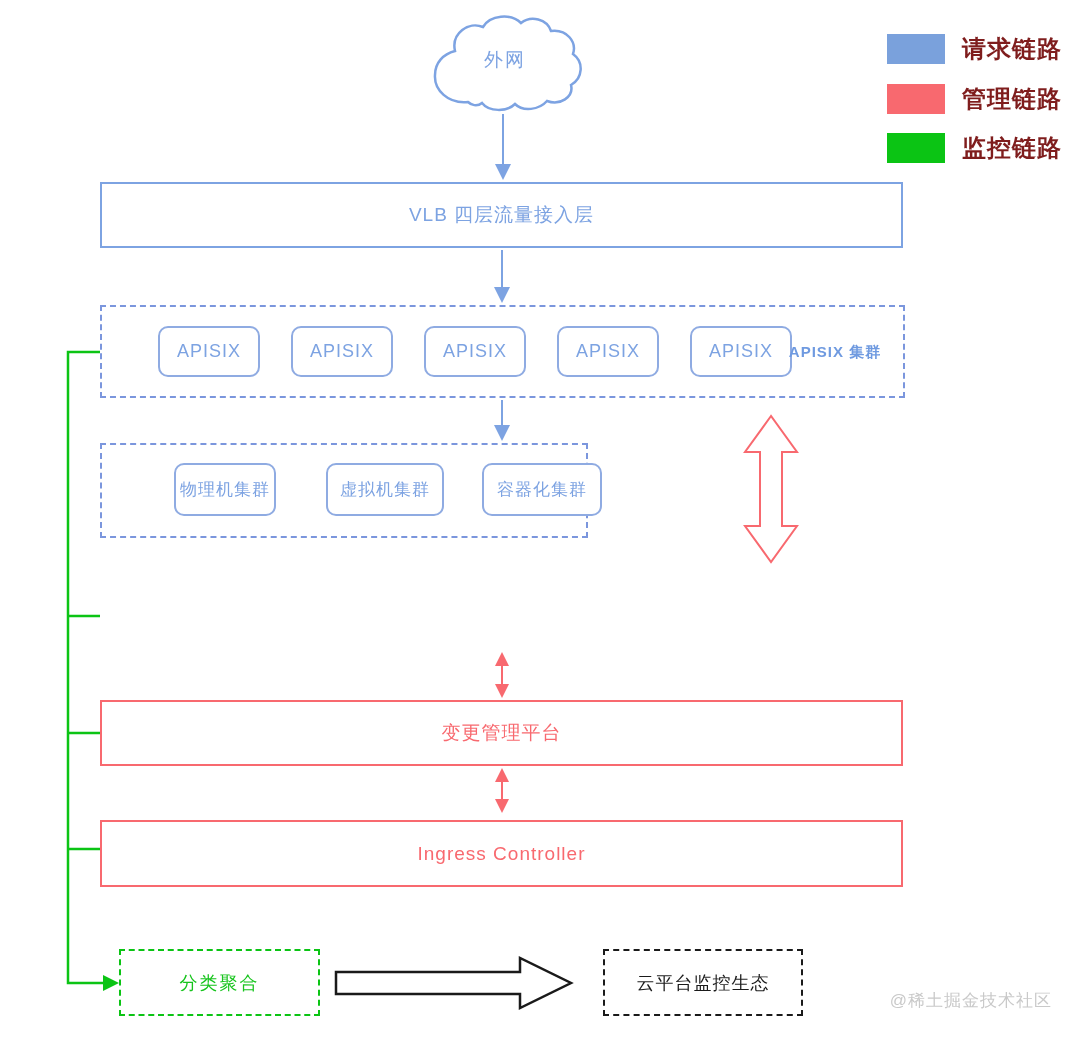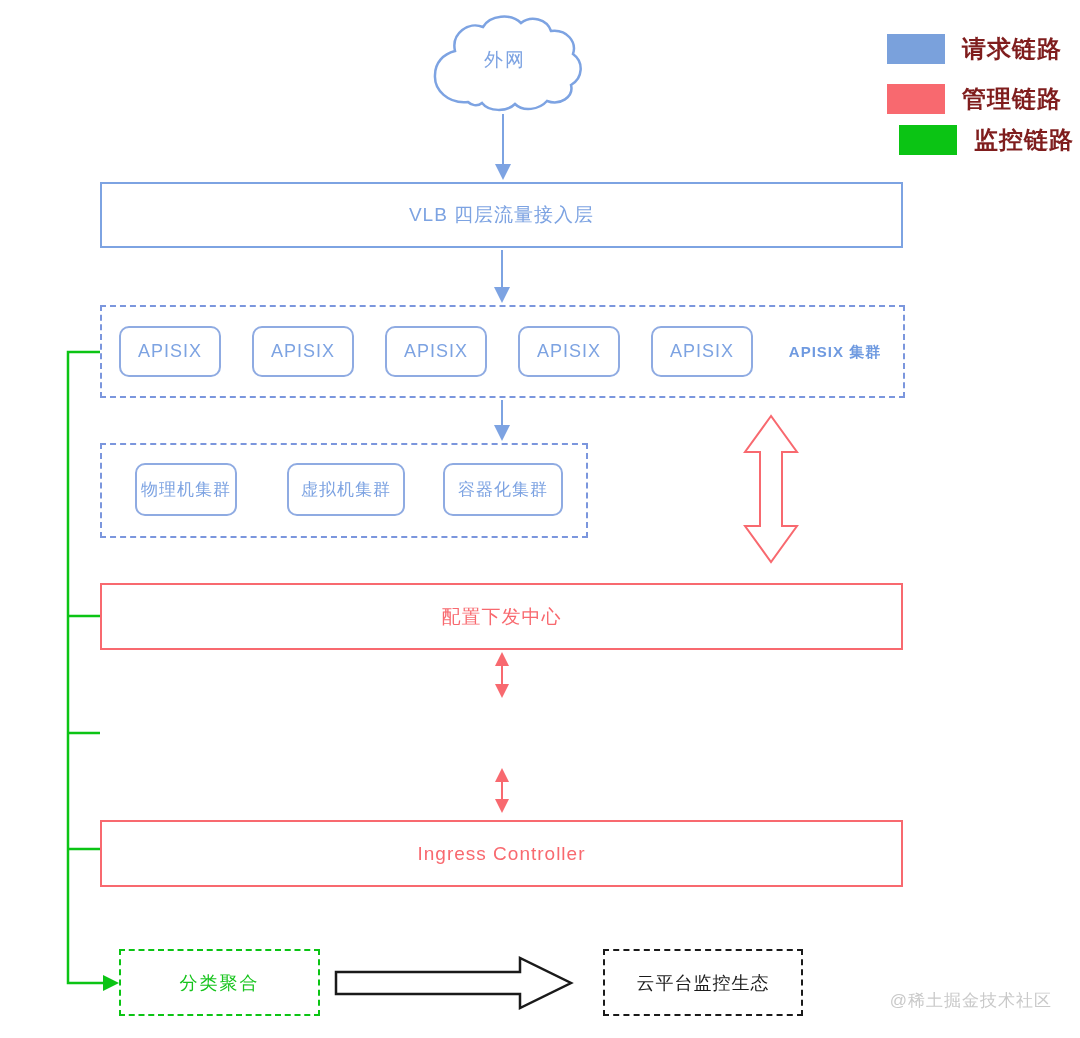--- a/index.html
+++ b/index.html
@@ -10,21 +10,21 @@
   .overlay{position:absolute;left:0;top:0;z-index:1;}
   .box{
     position:absolute;display:flex;align-items:center;justify-content:center;
     box-sizing:border-box;background:#ffffff;z-index:2;text-align:right;
   }
   .blue-solid{border:2px solid #7da3e2;color:#7da3e2;font-size:19px;letter-spacing:1px;}
   .blue-dashed{border:2px dashed #7b96dd;background:#ffffff;}
   .node{
     position:absolute;display:flex;align-items:center;justify-content:center;
     box-sizing:border-box;background:#ffffff;z-index:3;
-    border:2px solid #8fabe2;border-radius:10px;color:#7da3e2;
+    border:2px solid #8fabe2;border-radius:10px;color:#7da3e2;margin-left:39px;
   }
   .node-apisix{font-size:18px;letter-spacing:1px;}
   .node-infra{font-size:17px;letter-spacing:1px;}
   .cluster-label{
     position:absolute;z-index:3;display:flex;align-items:center;justify-content:center;
     color:#6f9ae0;font-weight:bold;font-size:15px;letter-spacing:1px;
   }
   .red-solid{border:2px solid #f8696f;color:#f8696f;font-size:19px;letter-spacing:1px;}
   .green-dashed{border:2px dashed #0bc414;color:#17c41d;font-size:18px;letter-spacing:2px;}
   .black-dashed{border:2px dashed #1a1a1a;color:#1a1a1a;font-size:18px;font-weight:400;letter-spacing:1px;}
@@ -99,39 +99,39 @@
   <div class="node node-apisix" style="left:385px;top:326px;width:102px;height:51px;">APISIX</div>
   <div class="node node-apisix" style="left:518px;top:326px;width:102px;height:51px;">APISIX</div>
   <div class="node node-apisix" style="left:651px;top:326px;width:102px;height:51px;">APISIX</div>
   <div class="cluster-label" style="left:770px;top:328px;width:130px;height:48px;">APISIX 集群</div>
 
   <div class="box blue-dashed" style="left:100px;top:443px;width:488px;height:95px;"></div>
   <div class="node node-infra" style="left:135px;top:463px;width:102px;height:53px;">物理机集群</div>
   <div class="node node-infra" style="left:443px;top:463px;width:120px;height:53px;">容器化集群</div>
   <div class="node node-infra" style="left:287px;top:463px;width:118px;height:53px;">虚拟机集群</div>
 
-  <div class="box red-solid" style="left:100px;top:583px;width:803px;height:67px;">配置下发中心</div>
+  <div class="box red-solid" style="left:100px;top:700px;width:803px;height:66px;">变更管理平台</div>
   <div class="box red-solid" style="left:100px;top:814px;width:803px;height:67px;margin-top:6px;">Ingress Controller</div>
 
   <div class="box green-dashed" style="left:119px;top:949px;width:201px;height:67px;">分类聚合</div>
   <div class="box black-dashed" style="left:603px;top:949px;width:200px;height:67px;">云平台监控生态</div>
 
   <div class="legend-row" style="top:33px;">
     <svg class="swatch" width="58" height="30">
       <rect width="58" height="30" fill="#7aa1dc"></rect>
     </svg>
     <span class="legend-label">请求链路</span>
   </div>
   <div class="legend-row" style="top:83px;">
     <svg class="swatch" width="58" height="30">
       <rect width="58" height="30" fill="#f8696f"></rect>
     </svg>
     <span class="legend-label">管理链路</span>
   </div>
-  <div class="legend-row" style="top:124px;margin-left:12px;">
+  <div class="legend-row" style="top:132px;">
     <svg class="swatch" width="58" height="30">
       <rect width="58" height="30" fill="#0bc414"></rect>
     </svg>
     <span class="legend-label">监控链路</span>
   </div>
 
   <div class="watermark">@稀土掘金技术社区</div>
 
 </div>
 

